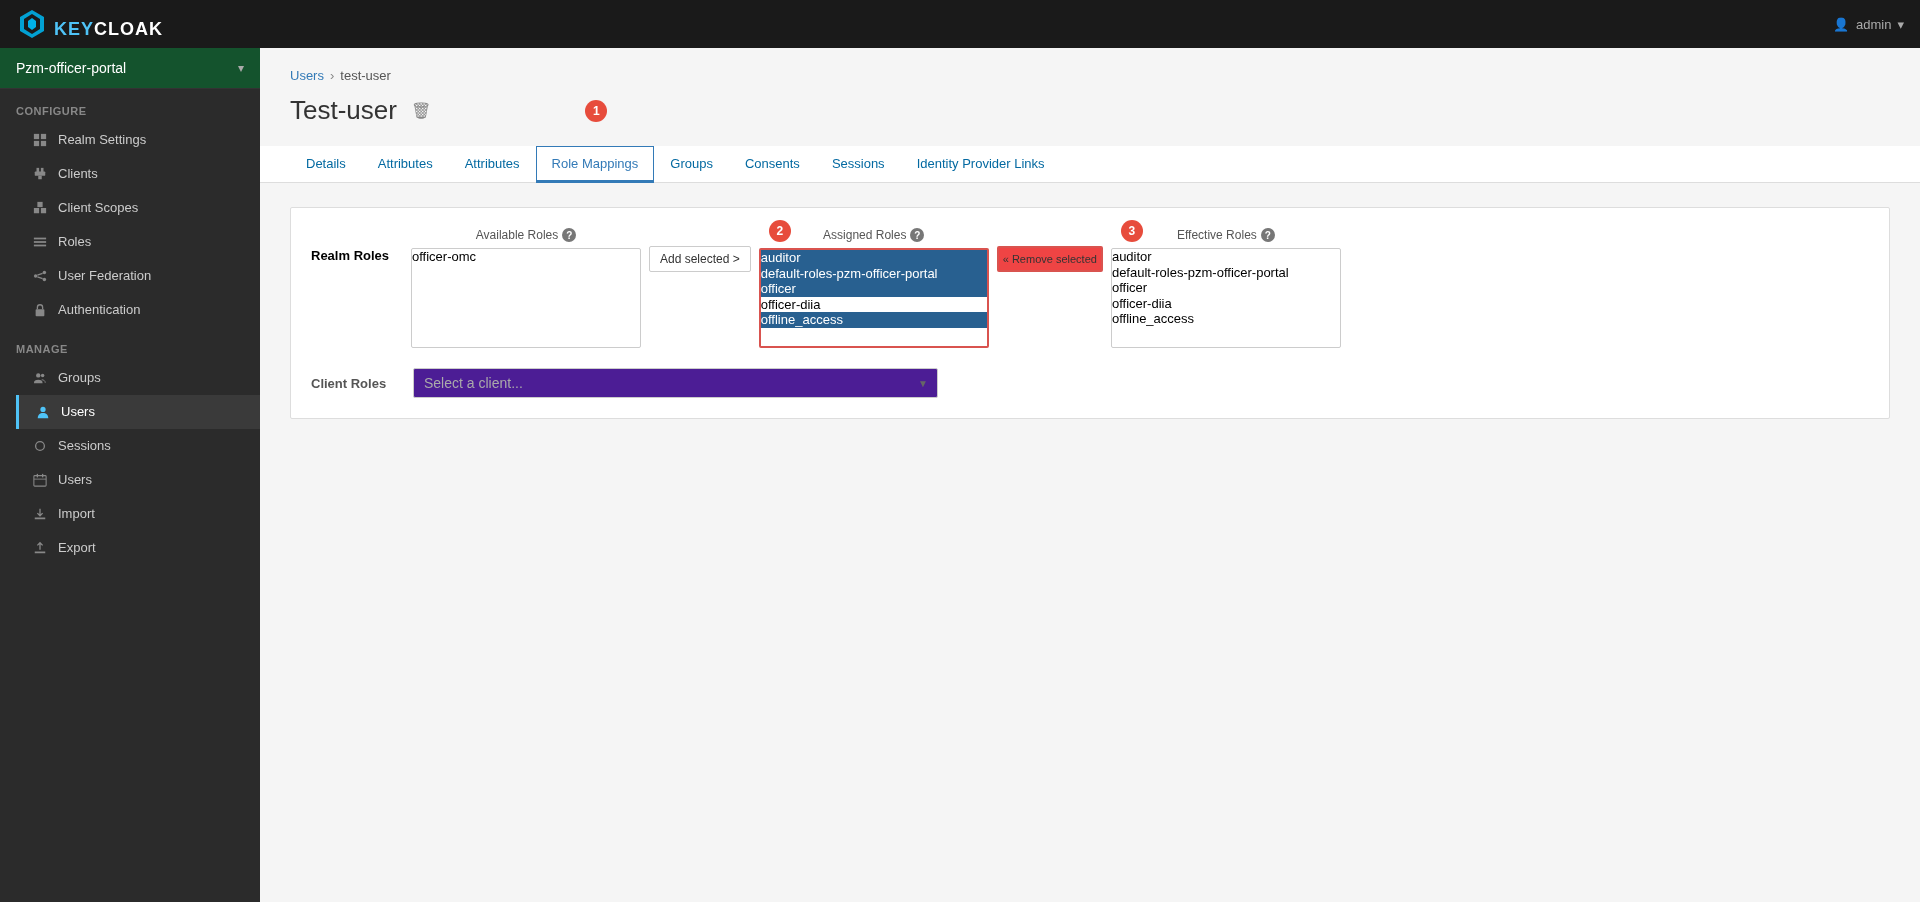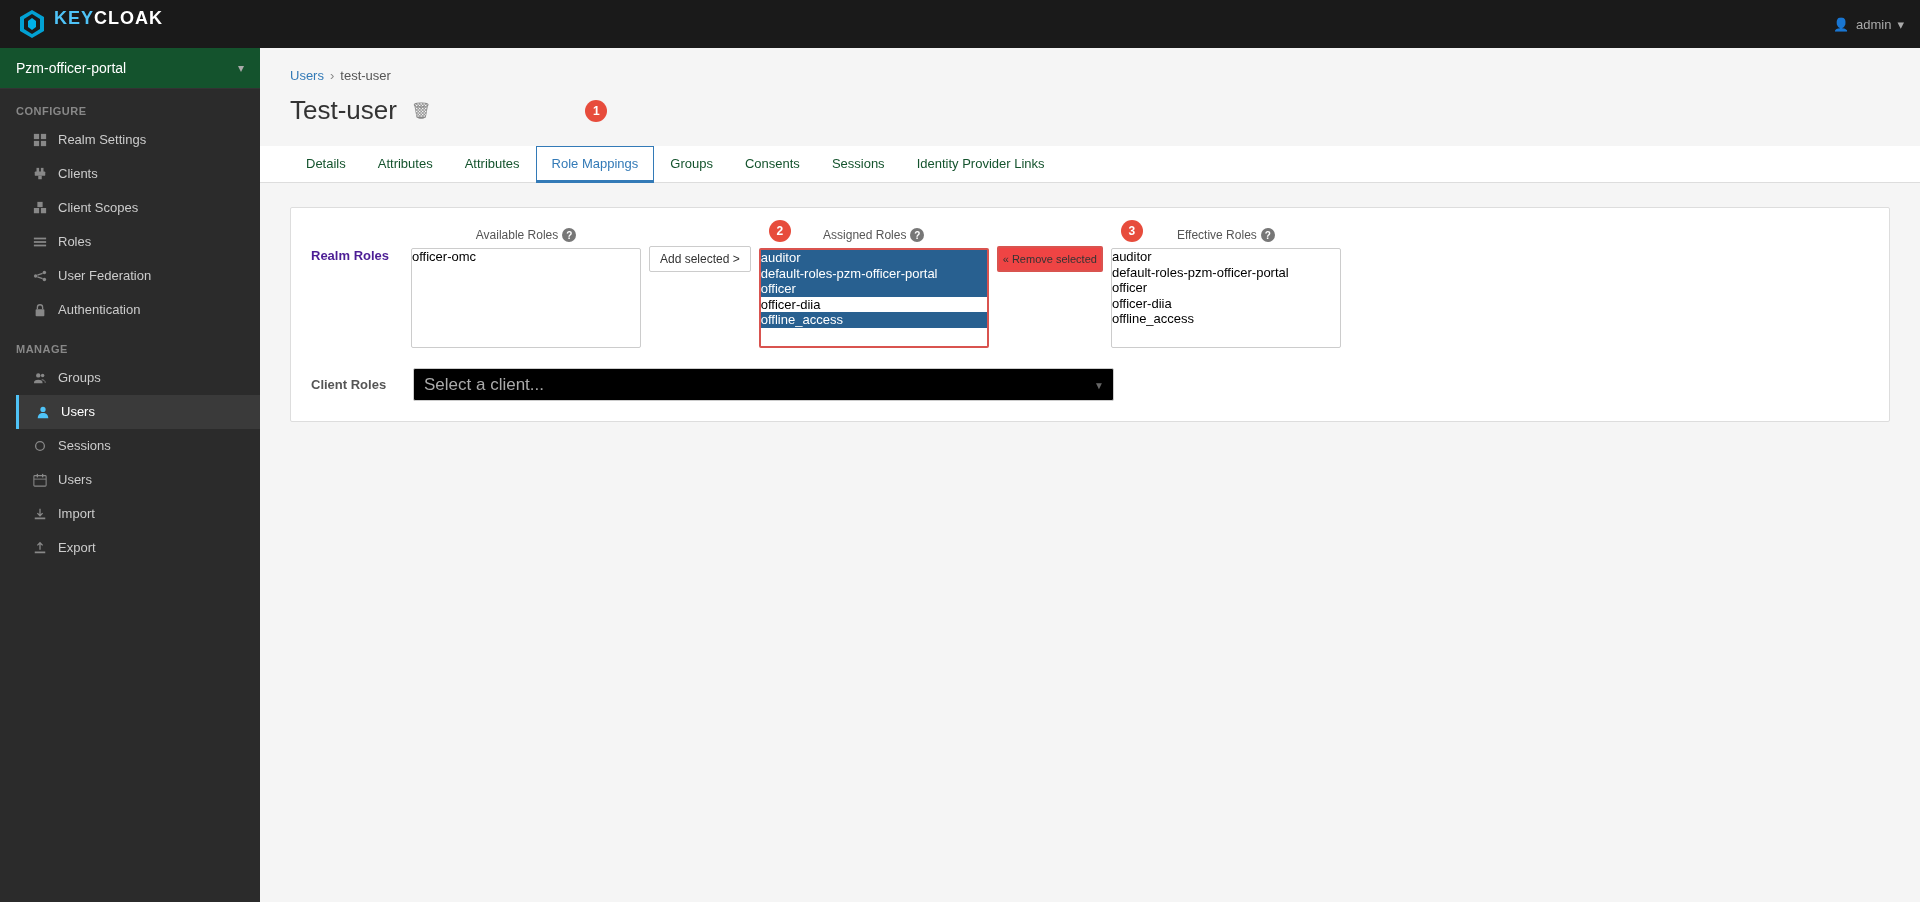--- a/index.html
+++ b/index.html
@@ -10,21 +10,21 @@
       background: #1a1a1a;
       height: 48px;
       display: flex;
       align-items: center;
       justify-content: space-between;
       padding: 0 16px;
       flex-shrink: 0;
     }
     .topbar-logo {
       display: flex;
-      align-items: flex-start;
+      align-items: flex-end;
       gap: 6px;
     }
     .logo-icon {
       width: 32px;
       height: 32px;
     }
     .logo-text {
       color: #fff;
       font-size: 18px;
       font-weight: bold;
@@ -155,21 +155,21 @@
       margin-bottom: 24px;
       background: #fff;
       margin-left: -30px;
       margin-right: -30px;
       padding-left: 30px;
     }
     .tab {
       padding: 10px 16px;
       cursor: pointer;
       font-size: 13px;
-      color: #14532d;
+      color: #0369a1;
       border-bottom: 2px solid transparent;
       margin-bottom: -1px;
       white-space: nowrap;
     }
     .tab.active {
       color: #337ab7;
       border-bottom: 2px solid #337ab7;
       font-weight: 500;
       box-shadow: inset 0 0 0 1px #337ab7;
     }
@@ -257,26 +257,26 @@
       align-items: center;
       gap: 12px;
     }
     .client-roles-label {
       font-size: 13px;
       font-weight: 600;
       color: #555;
       min-width: 90px;
     }
     .client-select {
-      width: 701px;
+      width: 525px;
       padding: 6px 10px;
       border: 1px solid #ccc;
       border-radius: 2px;
-      font-size: 17px;
-      background: #000000;
+      font-size: 14px;
+      background: #4c1d95;
       color: #aaa;
       appearance: none;
       cursor: pointer;
     }
     .select-wrapper {
       position: relative;
       display: inline-block;
     }
     .select-wrapper::after {
       content: '▼';
@@ -311,21 +311,21 @@
 
     .realm-roles-section {
       display: flex;
       align-items: flex-start;
       gap: 0;
       margin-bottom: 6px;
     }
     .realm-roles-label {
       font-size: 13px;
       font-weight: 600;
-      color: #4c1d95;
+      color: #000000;
       min-width: 100px;
       padding-top: 20px;
     }
     .roles-columns-wrapper {
       display: flex;
       align-items: flex-start;
       gap: 0;
     }
   </style>
 </head>

